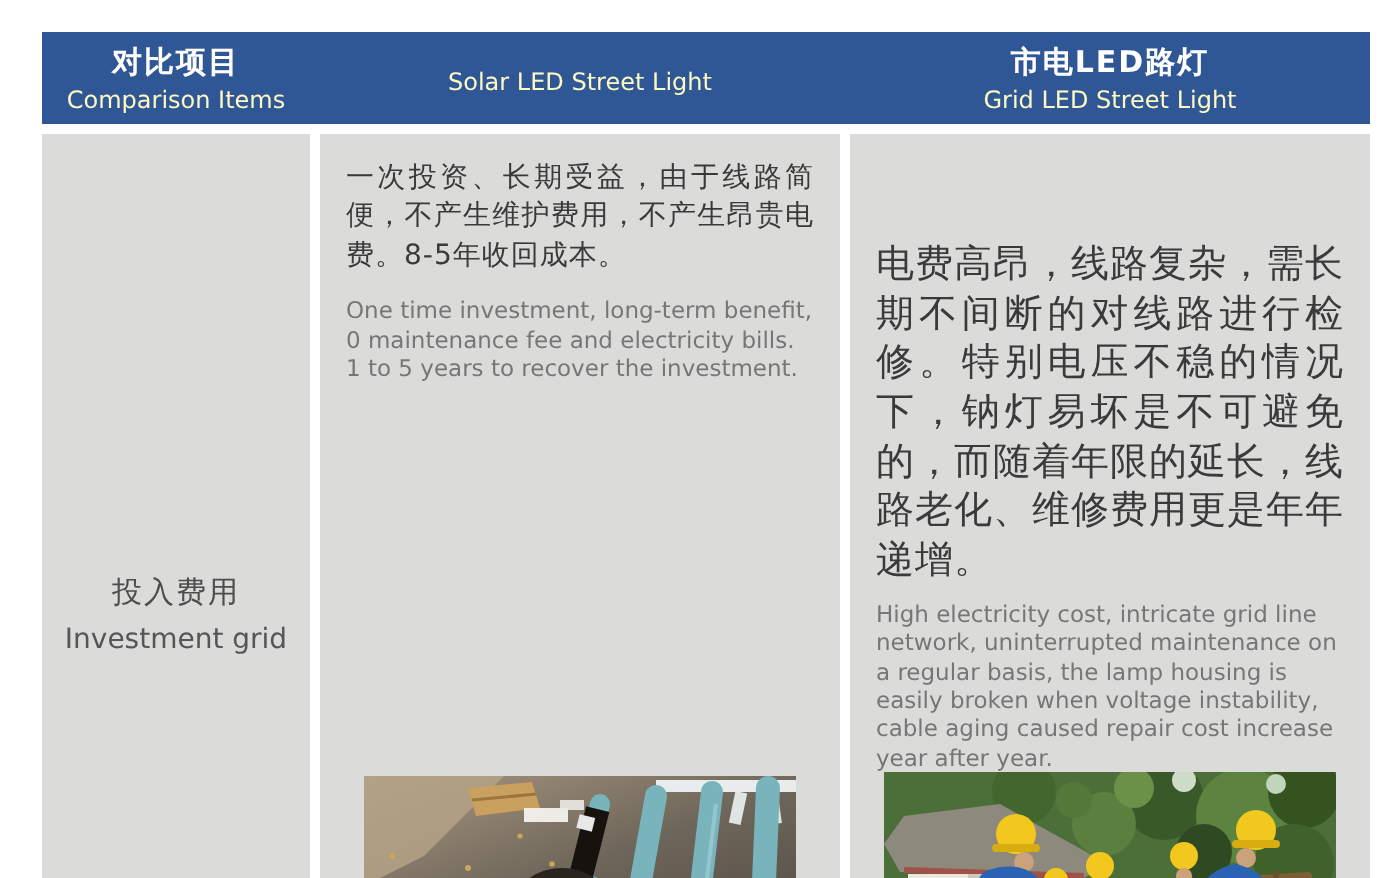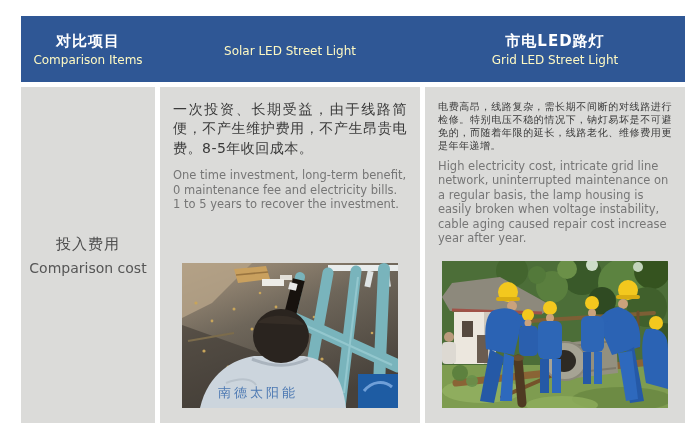--- a/index.html
+++ b/index.html
@@ -3,42 +3,42 @@
 <meta charset="utf-8">
 <style>
   * { margin:0; padding:0; box-sizing:border-box; }
   html,body { width:700px; height:439px; background:#ffffff; overflow:hidden;
     font-family:"DejaVu Sans","Liberation Sans",sans-serif; }
   .stage { position:relative; width:700px; height:439px; background:#ffffff; }
   .table { position:absolute; left:21px; top:16px; width:664px; }
 
   .header-row {
     display:grid; grid-template-columns:134px 260px 260px; column-gap:5px;
-    height:66px; background:#2f5795;
+    height:46px; background:#2f5795;
   }
   .header-cell { display:flex; flex-direction:column; align-items:center;
     justify-content:center; color:#ffffff; text-align:center; }
   .h-cn { font-size:15px; font-weight:bold; letter-spacing:1px; line-height:1.2; }
   .h-en { font-size:12px; font-weight:normal; color:#fef9c3; margin-top:3px; }
 
   .body-row {
     display:grid; grid-template-columns:134px 260px 260px; column-gap:5px;
     margin-top:5px; height:336px;
   }
   .cell { background:#dbdbd9; }
 
   .label-cell { display:flex; flex-direction:column; align-items:center;
     justify-content:center; text-align:center; }
   .label-cn { font-size:15px; color:#4d4d4d; letter-spacing:1px; }
   .label-en { font-size:14px; color:#565656; margin-top:6px; }
 
   .content-cell { display:flex; flex-direction:column; padding:13px 13px 15px 13px; }
   .cn-para { color:#3a3a3a; text-align:justify; }
   .cn-solar { font-size:14px; line-height:1.38; letter-spacing:0.5px; }
-  .cn-grid  { font-size:10px; line-height:1.3;  letter-spacing:0.5px; }
+  .cn-grid  { font-size:19px; line-height:1.3;  letter-spacing:0.5px;margin-top:40px; }
   .en-para { color:#767676; }
   .en-solar { font-size:11.5px; line-height:1.28; margin-top:10px; white-space:pre-line; }
   .en-grid  { font-size:11.5px; line-height:1.25; margin-top:7px; }
 
   .photo-wrap { margin-top:auto; display:flex; justify-content:center; }
   svg.photo { display:block; background:#888; }
 </style>
 </head>
 <body>
 
@@ -56,21 +56,21 @@
       <div class="header-cell">
         <div class="h-cn">市电LED路灯</div>
         <div class="h-en">Grid LED Street Light</div>
       </div>
     </div>
 
     <div class="body-row">
 
       <div class="cell label-cell">
         <div class="label-cn">投入费用</div>
-        <div class="label-en">Comparison cost</div>
+        <div class="label-en">Investment grid</div>
       </div>
 
       <div class="cell content-cell">
         <p class="cn-para cn-solar">一次投资、长期受益，由于线路简便，不产生维护费用，不产生昂贵电费。8-5年收回成本。</p>
         <p class="en-para en-solar">One time investment, long-term benefit,
 0 maintenance fee and electricity bills.
 1 to 5 years to recover the investment.</p>
         <div class="photo-wrap">
           <svg class="photo" width="216" height="145" viewBox="0 0 216 145">
             <defs>

